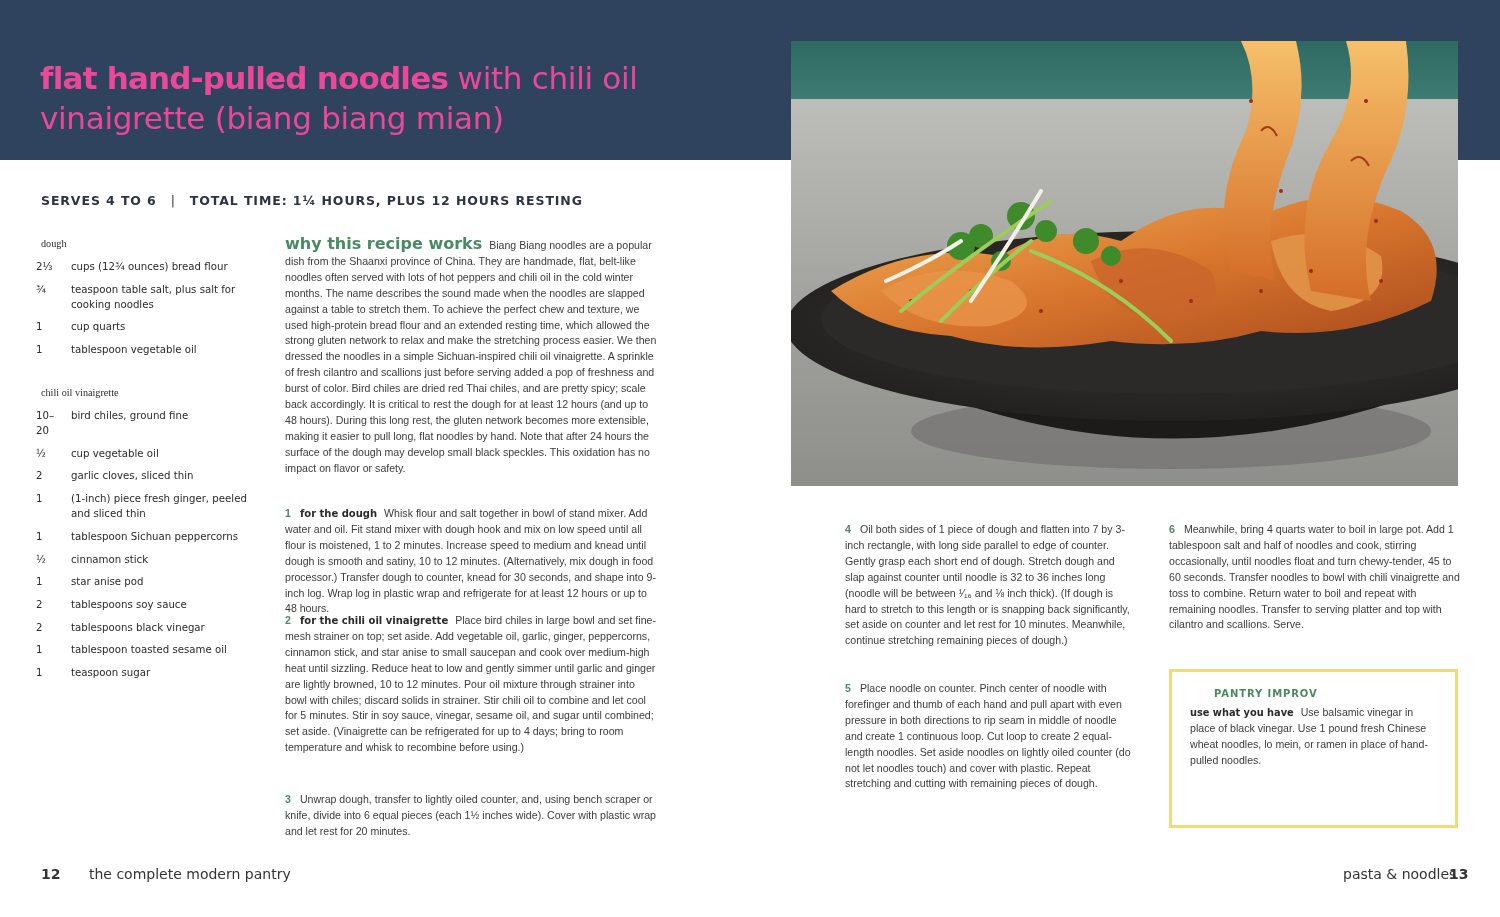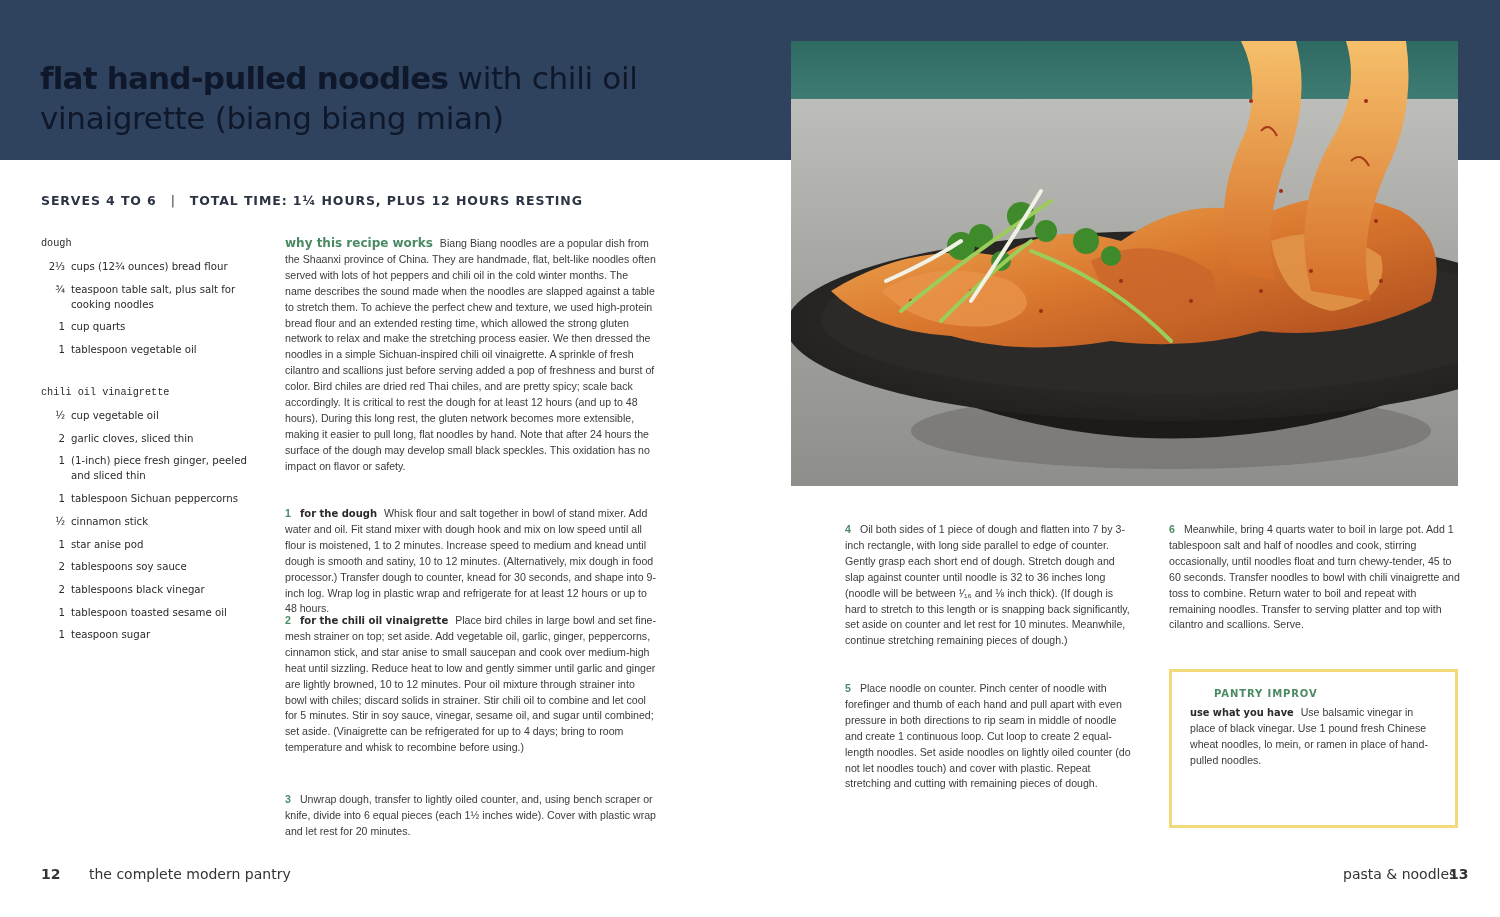--- a/index.html
+++ b/index.html
@@ -6,54 +6,54 @@
     html, body { width: 1500px; height: 917px; background: #ffffff; overflow: hidden; }
     body { position: relative; font-family: "Liberation Sans", sans-serif; color: #3a3a3a; }
 
     .header-band {
       position: absolute; left: 0; top: 0; width: 1500px; height: 160px;
       background: #2f435e;
     }
     .title {
       position: absolute; left: 40px; top: 58px; width: 640px;
       font-family: "DejaVu Sans", sans-serif; font-size: 31px; line-height: 40px;
-      color: #0f172a; letter-spacing: -0.3px;
+      color: #ec4899; letter-spacing: -0.3px;
     }
     .title .bold { font-weight: bold; letter-spacing: -0.8px; }
     .title .light { font-weight: normal; }
 
     .photo {
       position: absolute; left: 791px; top: 41px; width: 667px; height: 445px;
       overflow: hidden; background: #a9a9a6;
     }
     .photo svg { display: block; }
 
     .meta-line {
       position: absolute; left: 41px; top: 193px;
       font-family: "DejaVu Sans", sans-serif; font-weight: bold; font-size: 12.5px;
       letter-spacing: 0.9px; color: #2c3444; white-space: nowrap;
     }
     .meta-line .sep { display: inline-block; margin: 0 14px; font-weight: normal; color: #2c3444; }
 
     .ingredients { position: absolute; left: 36px; top: 236px; width: 230px; }
     .ing-head {
-      font-family: Liberation Mono, monospace; font-size: 10.2px; color: #2a2a2a;
+      font-family: Liberation Serif, serif; font-size: 10.2px; color: #2a2a2a;
       margin-left: 5px; height: 23px; line-height: 16px;
     }
     .ing-head.second { margin-top: 28px; }
     .ing-row { display: flex; font-family: "DejaVu Sans", sans-serif; font-size: 10.2px; line-height: 15px; color: #2a2a2a; margin-bottom: 7.7px; }
-    .ing-qty { width: 35px; text-align: right; padding-right: 6px; flex: none; }
+    .ing-qty { width: 35px; padding-right: 6px; flex: none; }
     .ing-text { width: 180px; }
 
     .col-text {
       position: absolute; font-family: "Liberation Sans", sans-serif;
       font-size: 10.6px; line-height: 15.9px; color: #3b3b3b;
     }
     .why { left: 285px; top: 236px; width: 372px; }
-    .why-label { color: #4a8a63; font-weight: bold; font-family: "DejaVu Sans", sans-serif; font-size: 12px; margin-right: 4px; }
+    .why-label { color: #4a8a63; font-weight: bold; font-family: "DejaVu Sans", sans-serif; font-size: 16px; margin-right: 4px; }
 
     .step-num { color: #4a8a63; font-weight: bold; margin-right: 9px; }
     .step-label { font-weight: bold; color: #2a2a2a; font-family: "DejaVu Sans", sans-serif; font-size: 10px; margin-right: 4px; }
 
     .step1 { left: 285px; top: 506px; width: 372px; }
     .step2 { left: 285px; top: 613px; width: 372px; }
     .step3 { left: 285px; top: 792px; width: 372px; }
     .step4 { left: 845px; top: 522px; width: 292px; }
     .step5 { left: 845px; top: 681px; width: 292px; }
     .step6 { left: 1169px; top: 522px; width: 292px; }
@@ -178,20 +178,24 @@
       <span class="ing-qty">1</span>
       <span class="ing-text">cup quarts</span>
     </div>
   <div class="ing-row">
       <span class="ing-qty">1</span>
       <span class="ing-text">tablespoon vegetable oil</span>
     </div>
 
   <div class="ing-head second">chili oil vinaigrette</div>
   <div class="ing-row">
+      <span class="ing-qty">10–20</span>
+      <span class="ing-text">bird chiles, ground fine</span>
+    </div>
+  <div class="ing-row">
       <span class="ing-qty">½</span>
       <span class="ing-text">cup vegetable oil</span>
     </div>
   <div class="ing-row">
       <span class="ing-qty">2</span>
       <span class="ing-text">garlic cloves, sliced thin</span>
     </div>
   <div class="ing-row">
       <span class="ing-qty">1</span>
       <span class="ing-text">(1-inch) piece fresh ginger, peeled and sliced thin</span>

